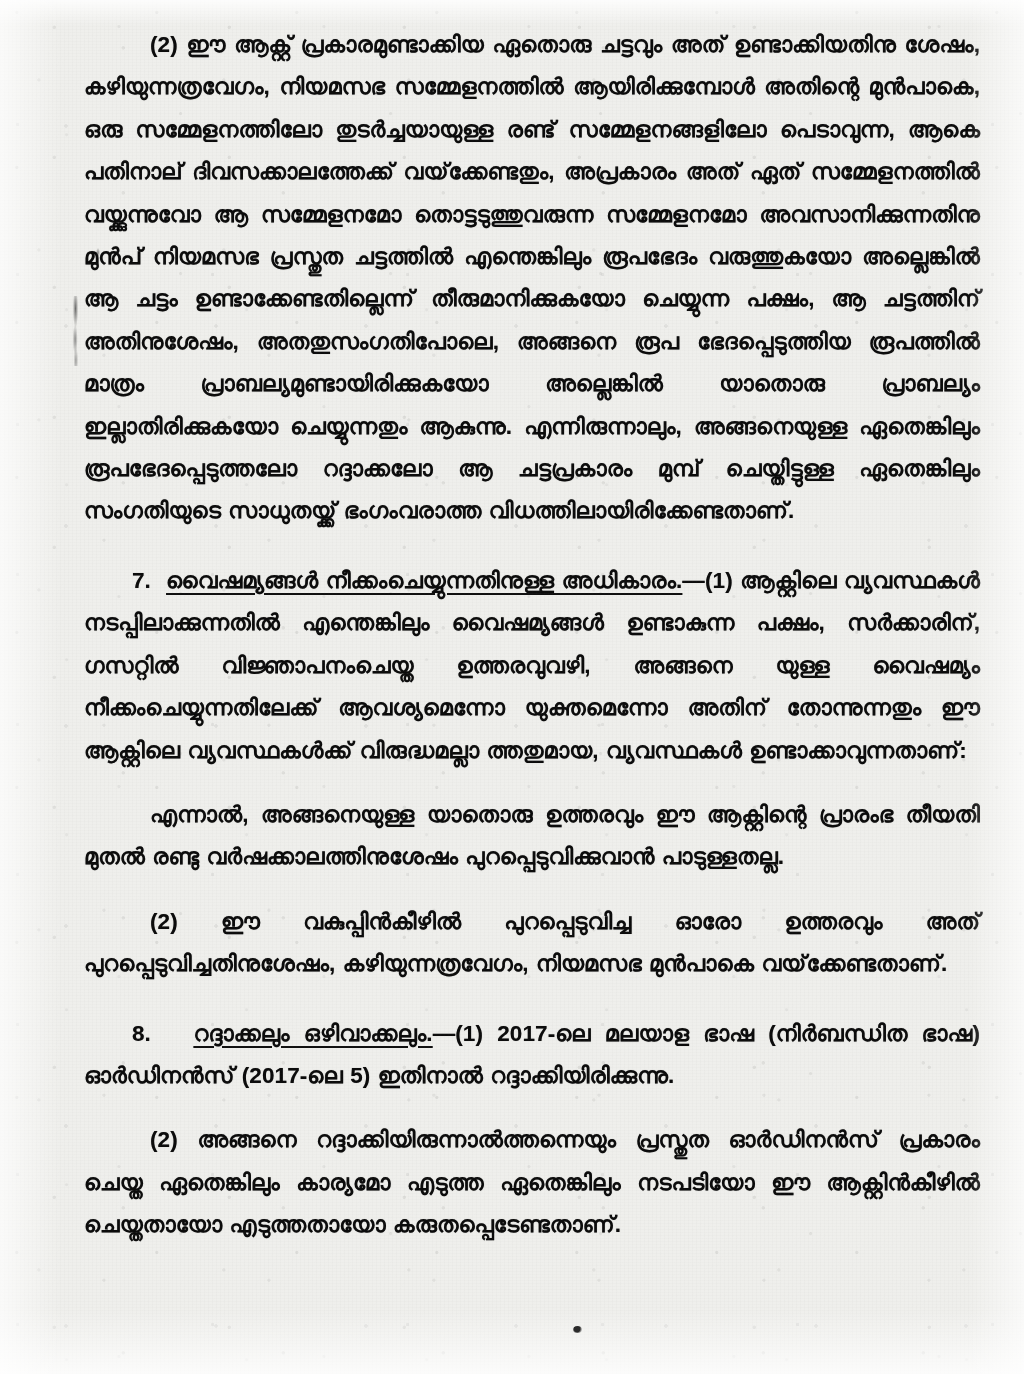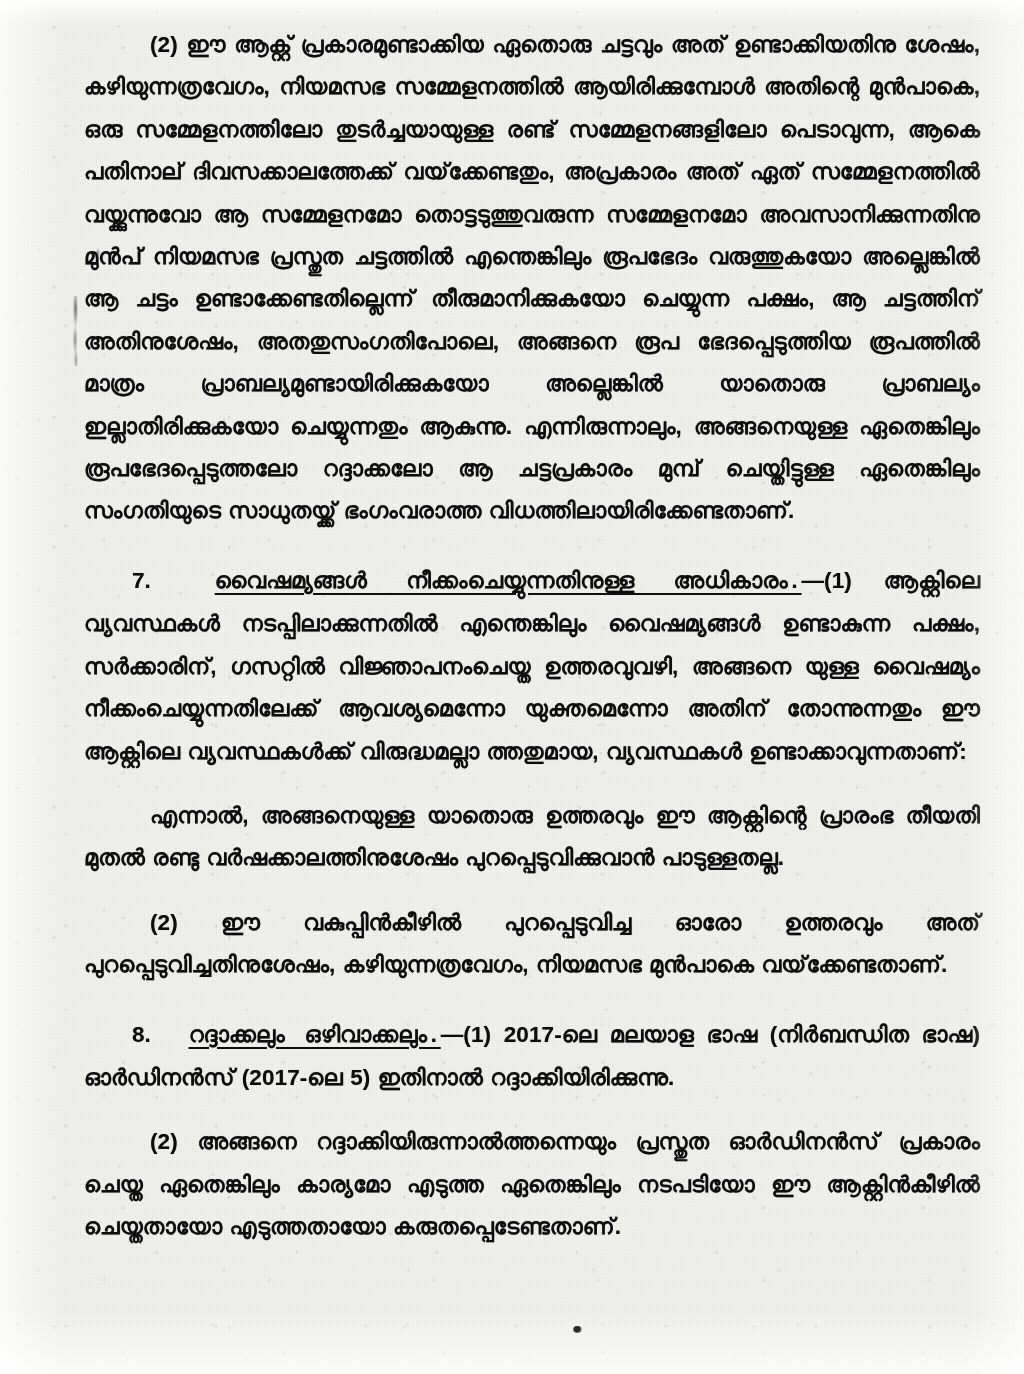--- a/index.html
+++ b/index.html
@@ -90,21 +90,20 @@
   
   .sec-num {
     font-weight: 700;
   }
   .sec-title {
     font-weight: 700;
     text-decoration: underline;
     text-decoration-thickness: 2.4px;
     text-underline-offset: 5px;
     text-decoration-color: #1d1d1d;
-    font-family: Liberation Mono, monospace;
   }
 
   
   .artifact {
     position: absolute;
     z-index: 5;
     pointer-events: none;
   }
   .smudge-left {
     left: 72px;

